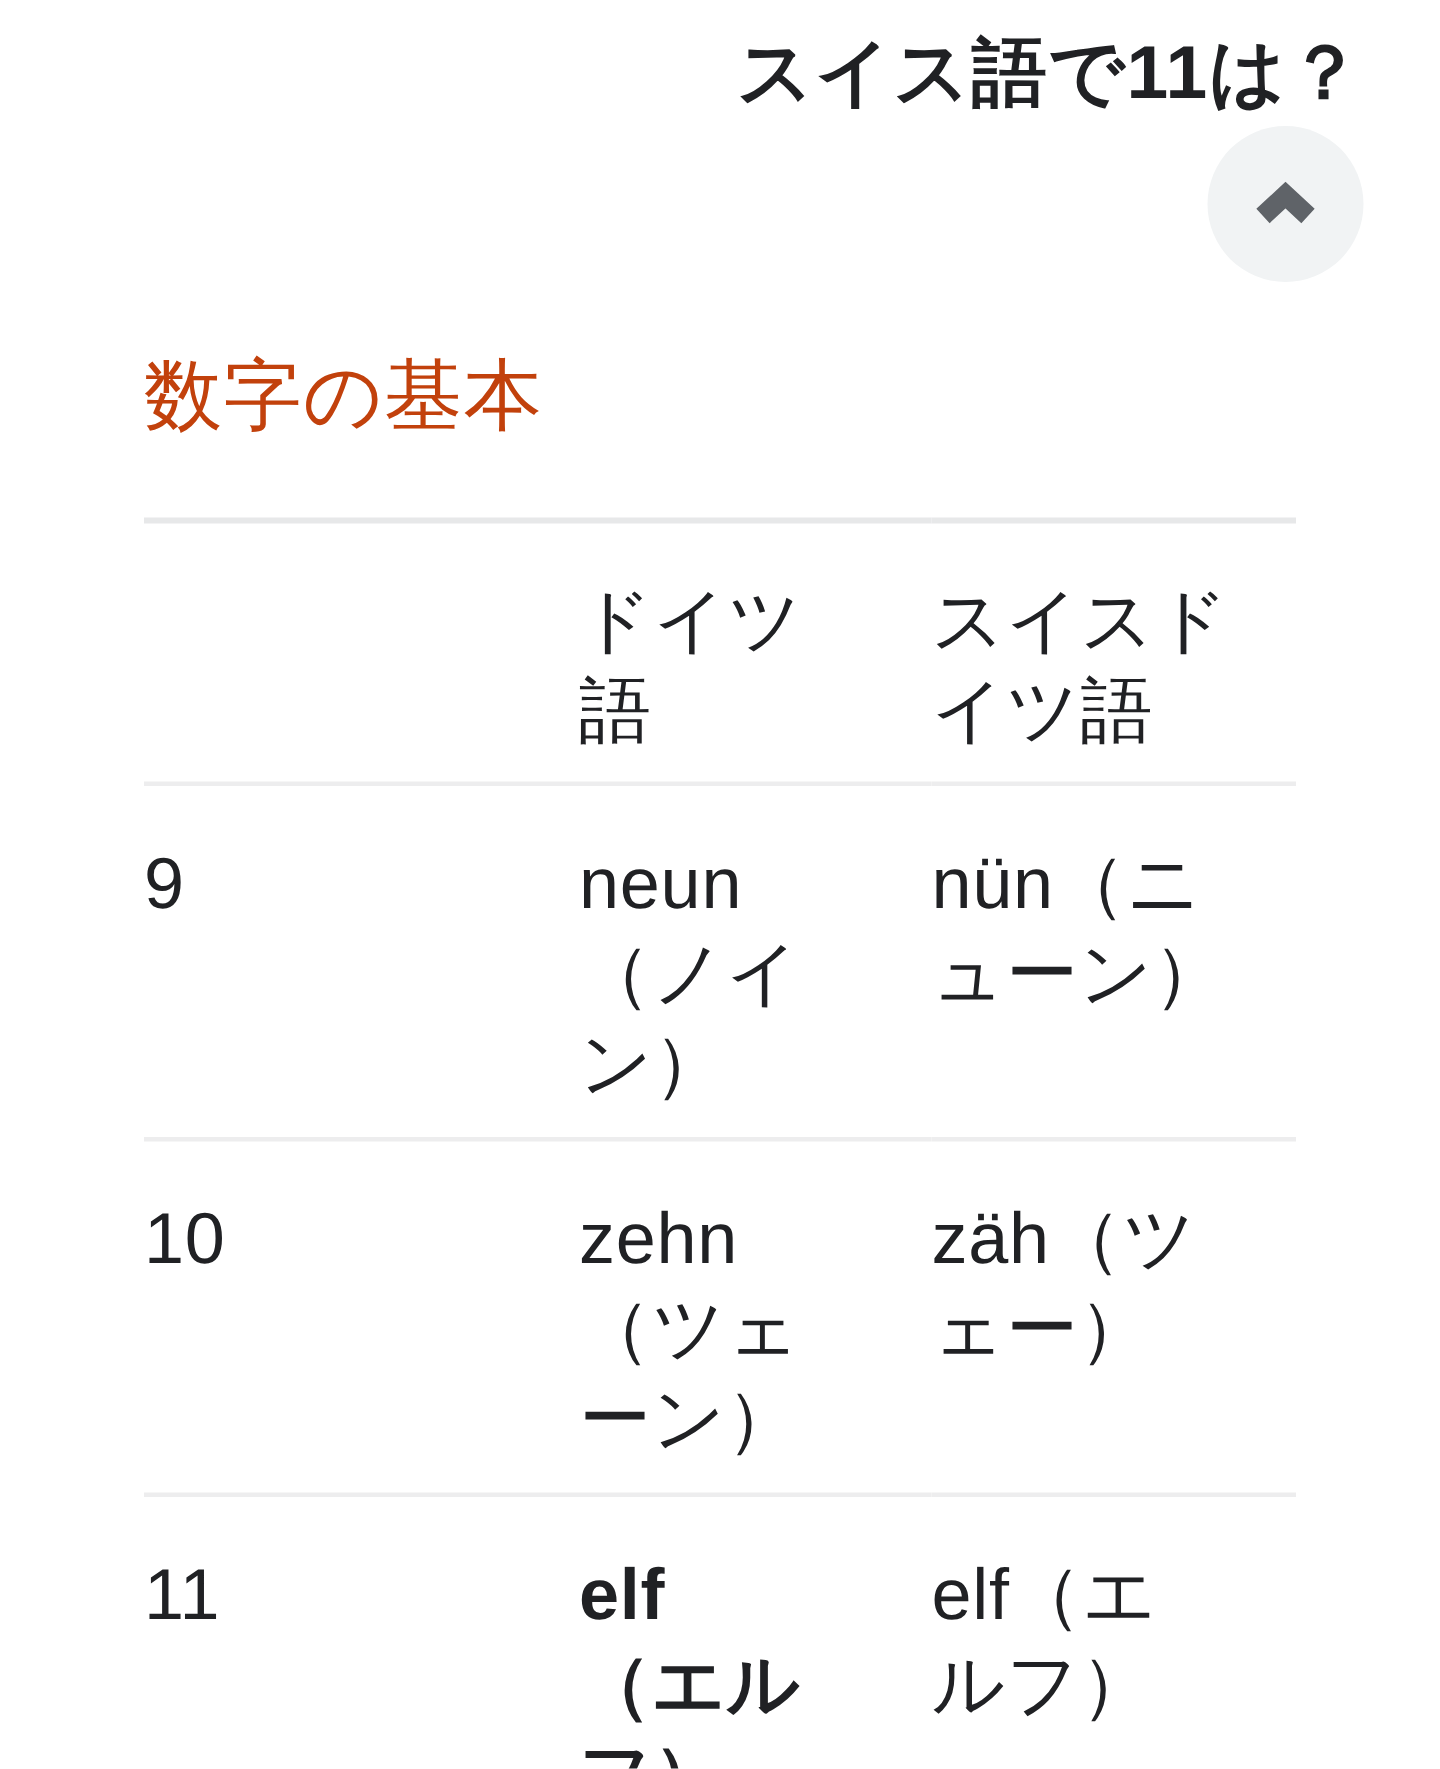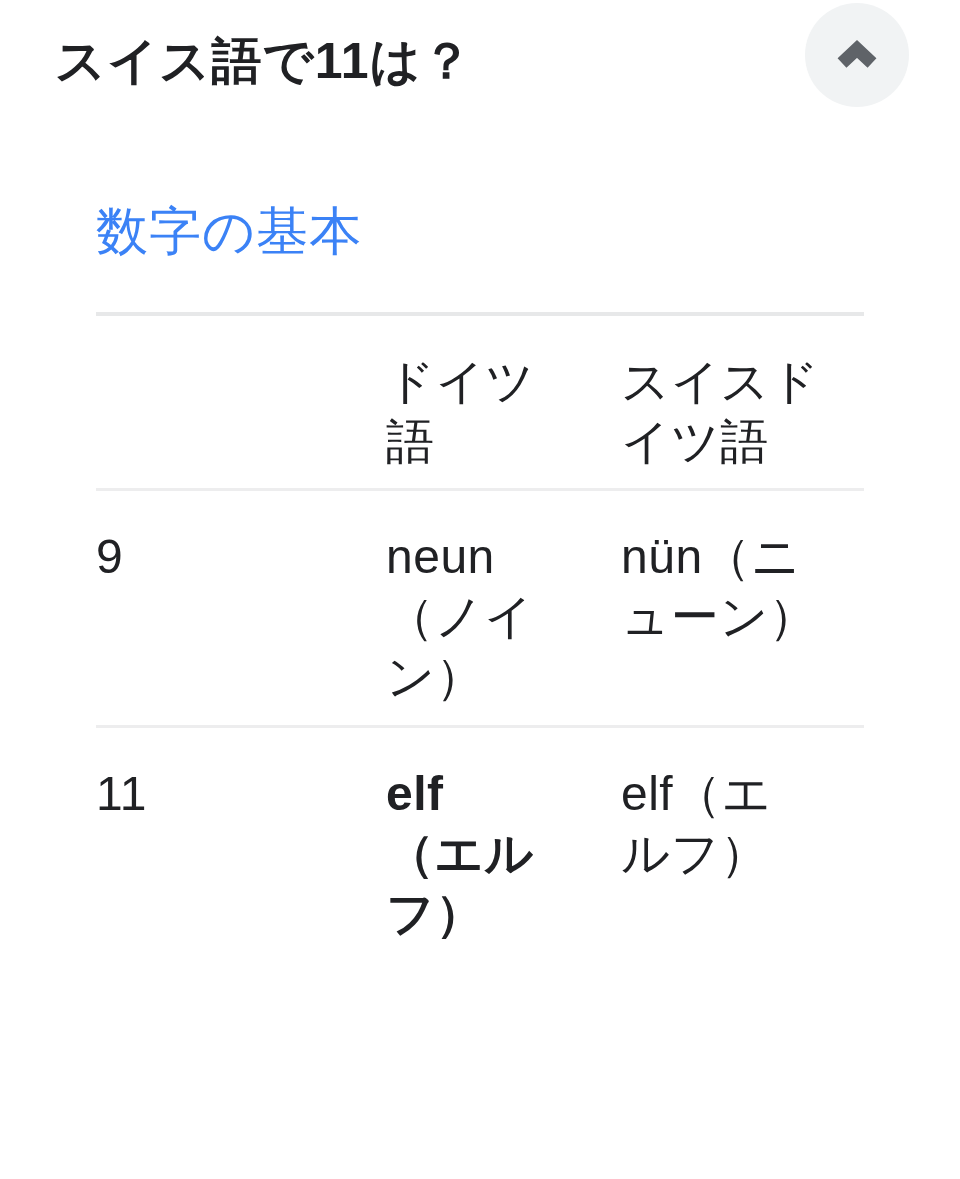--- a/index.html
+++ b/index.html
@@ -3,38 +3,39 @@
 <meta charset="utf-8">
 <style>
   * { margin:0; padding:0; box-sizing:border-box; }
   html,body { background:#ffffff; }
   body {
     width:960px; height:1179px; overflow:hidden;
     font-family:"Liberation Sans","DejaVu Sans",sans-serif;
     color:#202124;
   }
   .qa-header {
-    display:flex; justify-content:space-between; align-items:center;
+    display:flex; justify-content:space-between; align-items:flex-end;
     padding:0 51px 0 55px;
+    flex-direction:column;
   }
   .q-title {
     font-size:50px; font-weight:700; line-height:1.3;
     color:#202124; margin-top:16px; letter-spacing:1px;
   }
   .collapse-btn {
     width:104px; height:104px; border-radius:50%;
     background:#f1f3f4; border:none; cursor:pointer;
     display:flex; align-items:center; justify-content:center;
     margin-top:3px; flex:0 0 auto;
   }
   .chevron { display:flex; }
   .snippet-body { padding-left:96px; }
   .section-title {
-    margin-top:92px; font-size:52px; line-height:65px;
-    font-weight:400; color:#3b82f6; letter-spacing:1px;
+    margin-top:44px; font-size:52px; line-height:65px;
+    font-weight:400; color:#c2410c; letter-spacing:1px;
   }
   table.numbers {
     margin-top:48px; width:768px;
     border-collapse:collapse; table-layout:fixed;
     border-top:4px solid #e7e8e9;
     font-size:48px; line-height:60px; color:#202124;
   }
   col.c-num { width:290px; }
   col.c-de  { width:235px; }
   col.c-ch  { width:243px; }
@@ -85,20 +86,28 @@
       <tbody>
         <tr>
           <td>9</td>
           <td>neun
 （ノイ
 ン）</td>
           <td class="ch">nün（ニ
 ューン）</td>
         </tr>
         <tr>
+          <td>10</td>
+          <td>zehn
+（ツェ
+ーン）</td>
+          <td class="ch">zäh（ツ
+ェー）</td>
+        </tr>
+        <tr>
           <td>11</td>
           <td class="bold">elf
 （エル
 フ）</td>
           <td class="ch">elf（エ
 ルフ）</td>
         </tr>
       </tbody>
     </table>
   </div>

